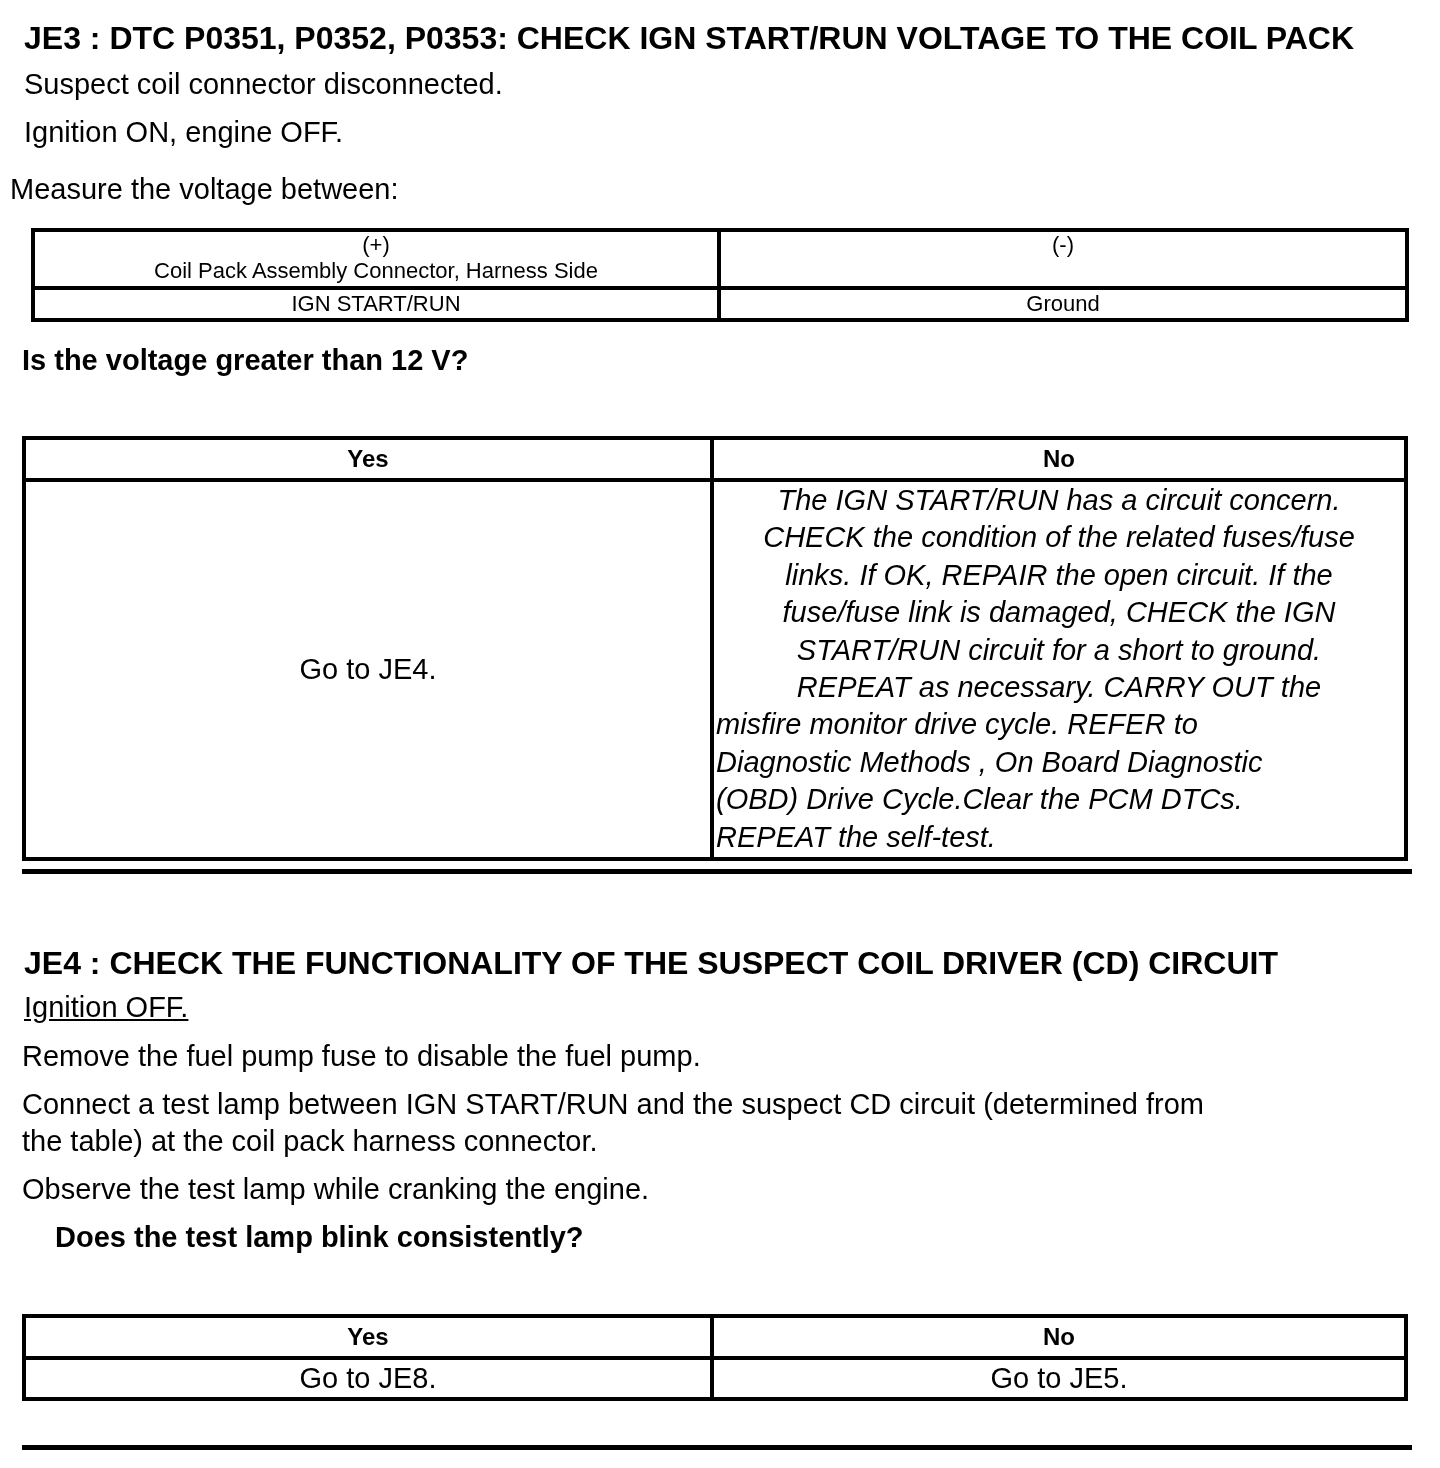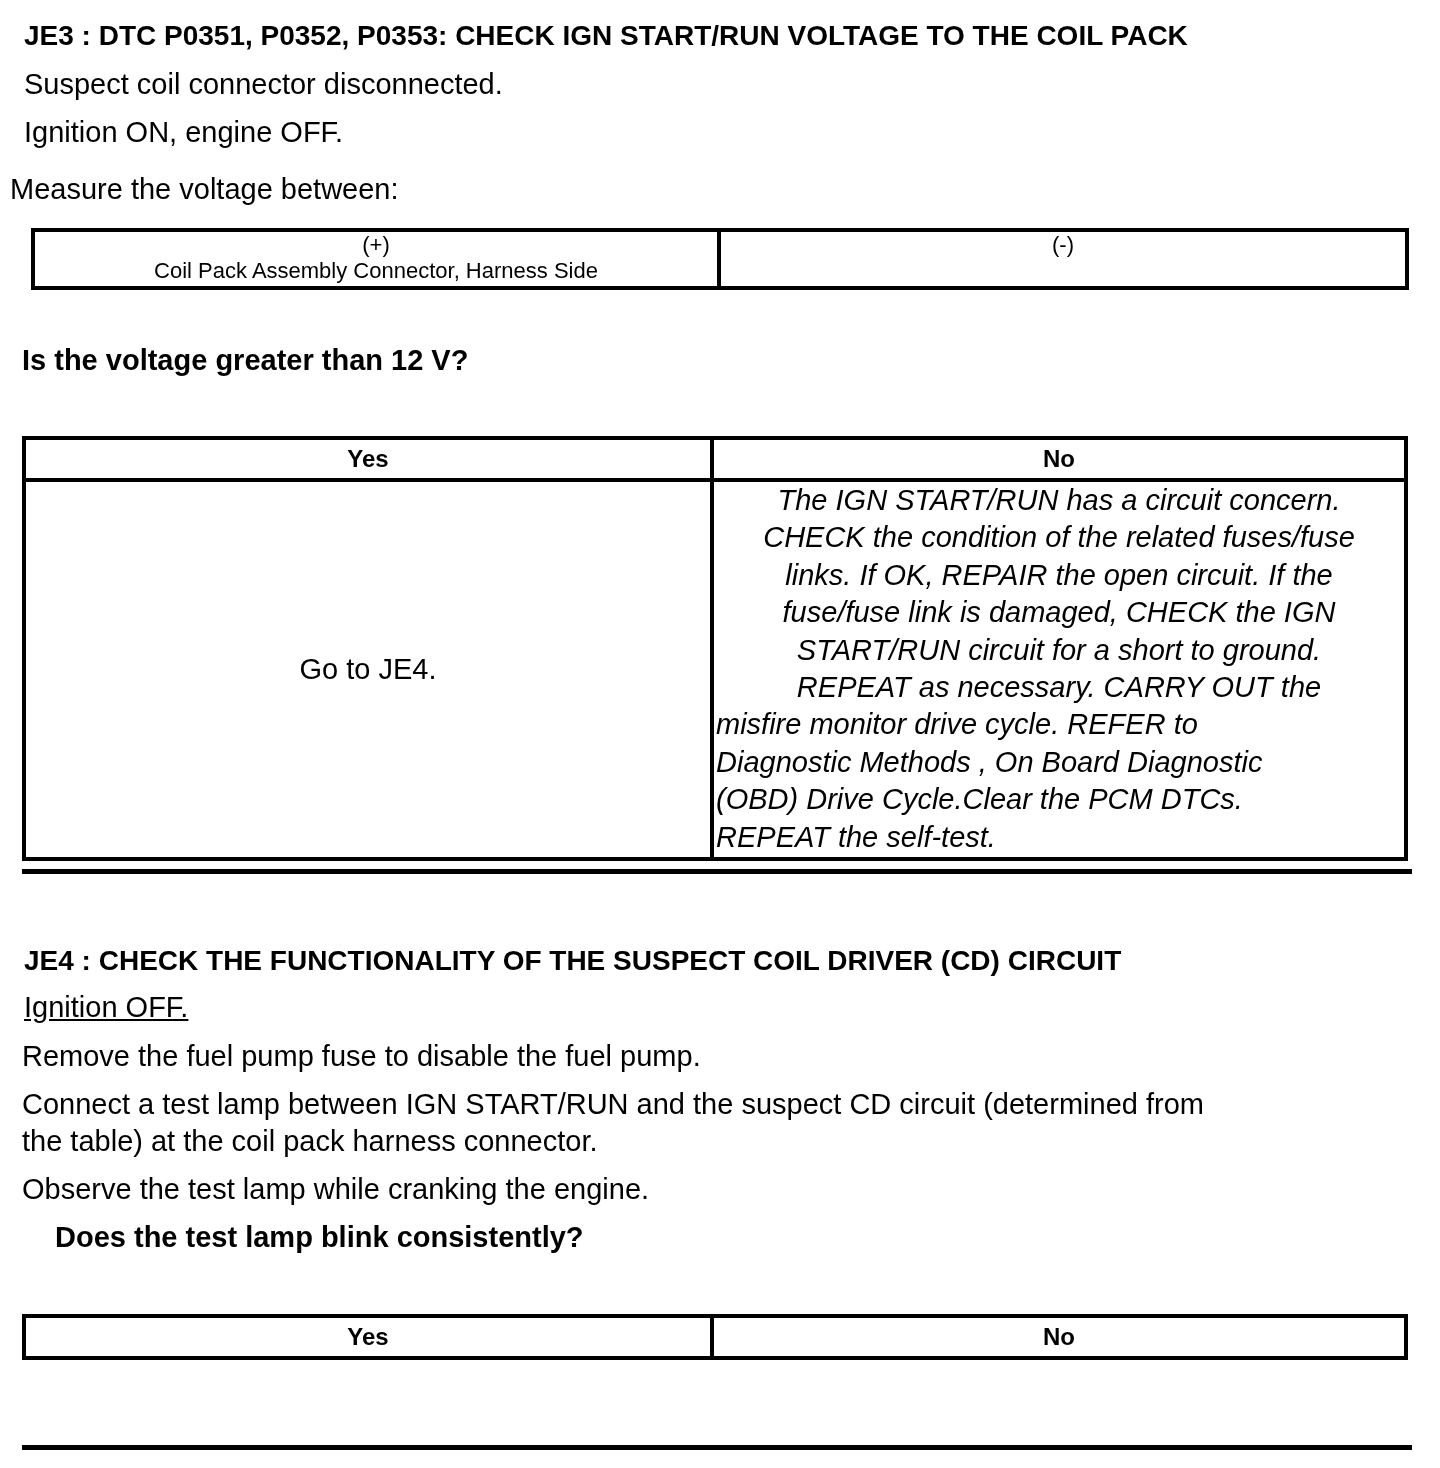--- a/index.html
+++ b/index.html
@@ -1,21 +1,21 @@
 <!DOCTYPE html>
 <html><head>
   <meta charset="utf-8">
   <style>
     html, body { margin: 0; padding: 0; background: #ffffff; }
     body {
       width: 1440px; height: 1468px; position: relative; overflow: hidden;
       font-family: "Liberation Sans", sans-serif; color: #000;
     }
     .abs { position: absolute; }
-    .h-title { font-weight: bold; font-size: 28px; letter-spacing: 0; white-space: nowrap; }
+    .h-title { font-weight: bold; font-size: 32px; letter-spacing: 0; white-space: nowrap; }
     .p { font-size: 29px; white-space: nowrap; }
     .q { font-weight: bold; font-size: 29px; white-space: nowrap; }
 
     table { border-collapse: collapse; position: absolute; table-layout: fixed; }
     td { border: 4px solid #000; text-align: center; padding: 0; vertical-align: top; }
 
     .meas td { font-size: 22px; line-height: 26px; }
     .meas tr.r1 td { height: 54px; }
     .meas tr.r2 td { height: 28px; vertical-align: middle; }
 
@@ -42,20 +42,24 @@
     </colgroup>
   <tbody>
       <tr class="r1">
     <td>
       <div>(+)</div>
       <div>Coil Pack Assembly Connector, Harness Side</div>
     </td>
     <td>
       <div>(-)</div>
     </td>
+  </tr>
+  <tr class="r2">
+    <td>IGN START/RUN</td>
+    <td>Ground</td>
   </tr>
 </tbody>
   </table>
 
 <div class="abs q" style="left:22px; top:344px;">Is the voltage greater than 12 V?</div>
 
 <table class="yn" style="left:22px; top:436px; width:1382px;">
   <colgroup>
       <col style="width:688px">
       <col style="width:694px">
@@ -96,16 +100,20 @@
 <table class="yn" style="left:22px; top:1314px; width:1382px;">
   <colgroup>
       <col style="width:688px">
       <col style="width:694px">
     </colgroup>
   <tbody>
       <tr>
     <td class="hd">Yes</td>
     <td class="hd">No</td>
   </tr>
+  <tr>
+    <td class="body mid" style="height:36px;">Go to JE8.</td>
+    <td class="body mid">Go to JE5.</td>
+  </tr>
 </tbody>
   </table>
 
 <div class="rule" style="top:1445px;"></div>
 
 </body></html>

